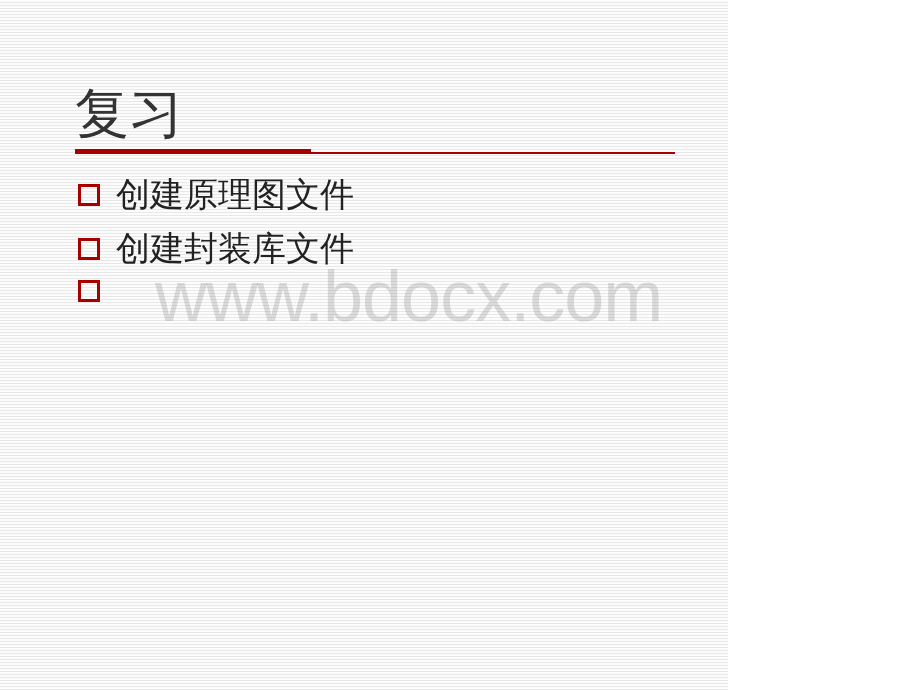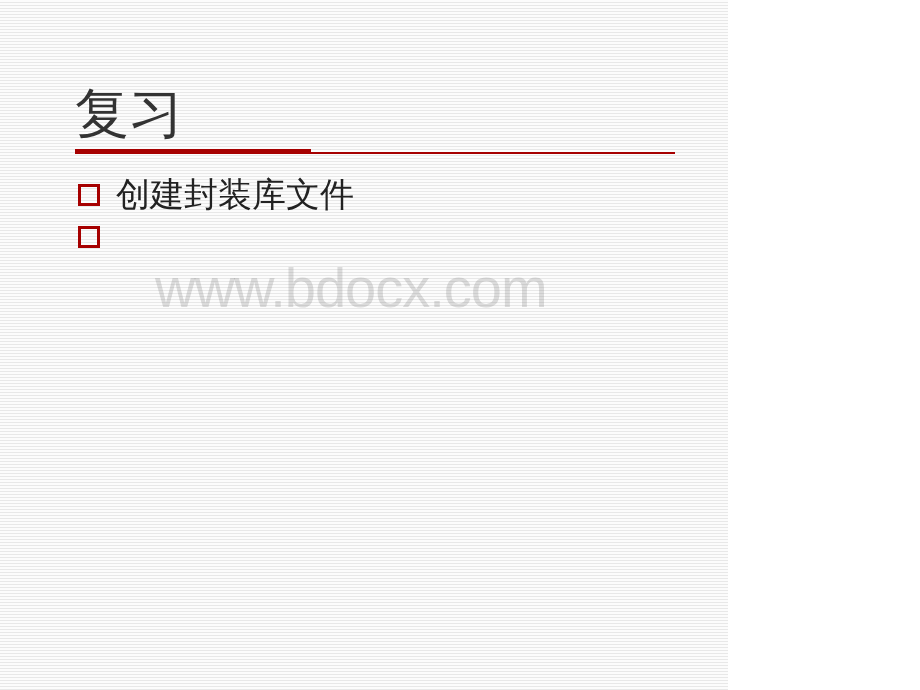--- a/index.html
+++ b/index.html
@@ -79,21 +79,21 @@
     .bullet-text {
       font-size: 34px;
       color: #222;
       font-family: "SimSun", "Microsoft YaHei", sans-serif;
     }
     .watermark {
       position: absolute;
       top: 255px;
       left: 155px;
       width: 720px;
-      font-size: 56px;
+      font-size: 72px;
       color: rgba(120, 120, 120, 0.25);
       font-family: Arial, sans-serif;
       letter-spacing: -1px;
       pointer-events: none;
       white-space: nowrap;
     }
   </style>
 </head>
 <body>
 
@@ -102,20 +102,24 @@
   <div class="title">复习</div>
 
   <div class="underline-container">
     <div class="underline-thick"></div>
     <div class="underline-thin"></div>
   </div>
 
   <div class="bullets">
     <div class="bullet-item">
       <div class="bullet-box"></div>
+      <div class="bullet-text">创建原理图文件</div>
+    </div>
+    <div class="bullet-item">
+      <div class="bullet-box"></div>
       <div class="bullet-text">创建封装库文件</div>
     </div>
     <div class="bullet-item">
       <div class="bullet-box"></div>
     </div>
   </div>
 
   <div class="watermark">www.bdocx.com</div>
 
 </div>

